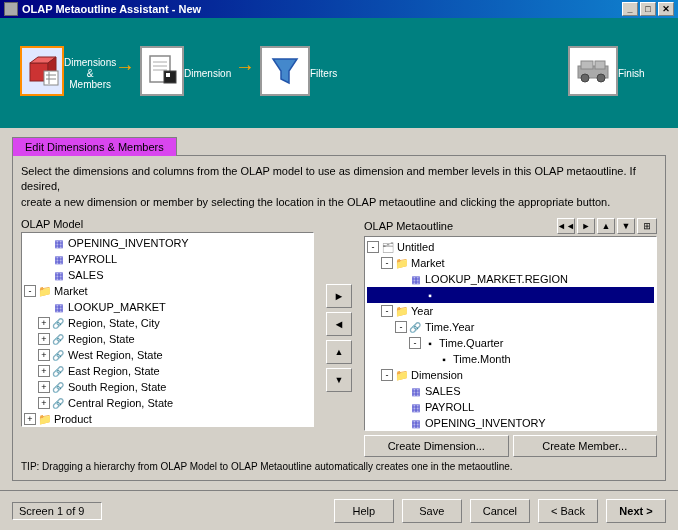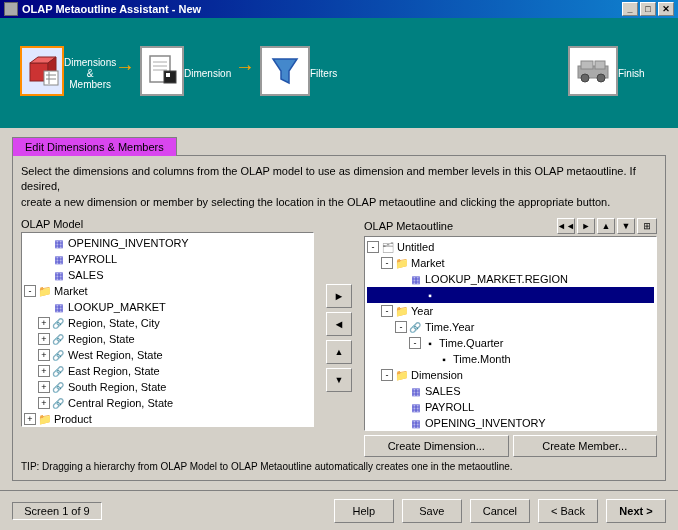--- a/index.html
+++ b/index.html
@@ -236,21 +236,20 @@
       padding: 0 12px;
       gap: 8px;
     }
     .status-screen {
       font-size: 11px;
       border: 1px solid;
       border-color: #808080 #fff #fff #808080;
       background: #d4d0c8;
       padding: 2px 6px;
       min-width: 90px;
-      text-align: center;
     }
     .status-spacer { flex: 1; }
     .status-btn {
       height: 24px;
       min-width: 60px;
       background: #d4d0c8;
       border: 1px solid;
       border-color: #fff #808080 #808080 #fff;
       font-size: 11px;
       cursor: pointer;

